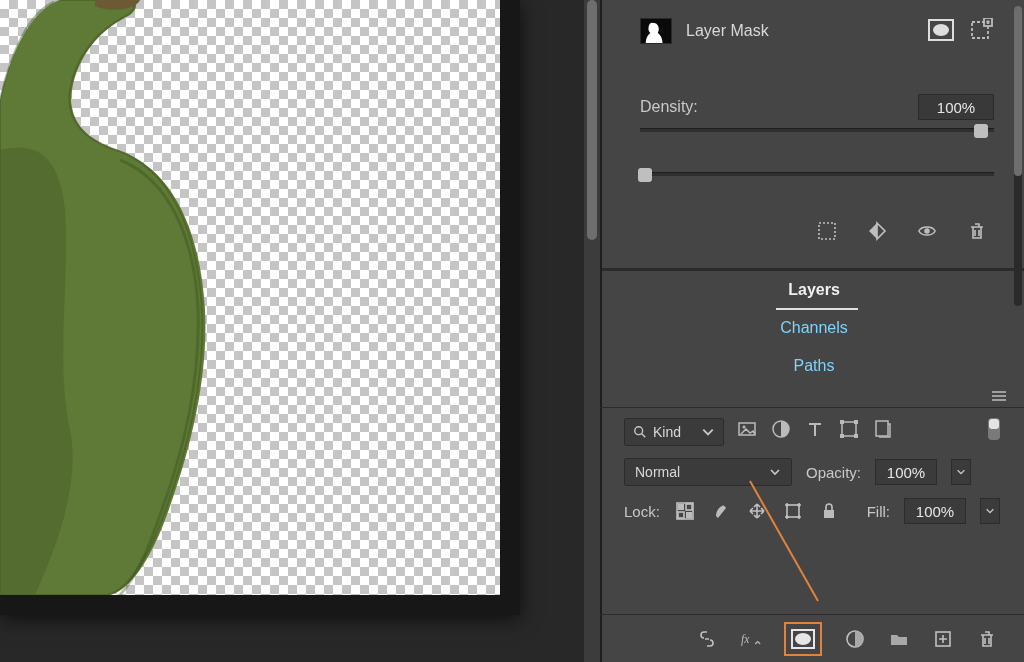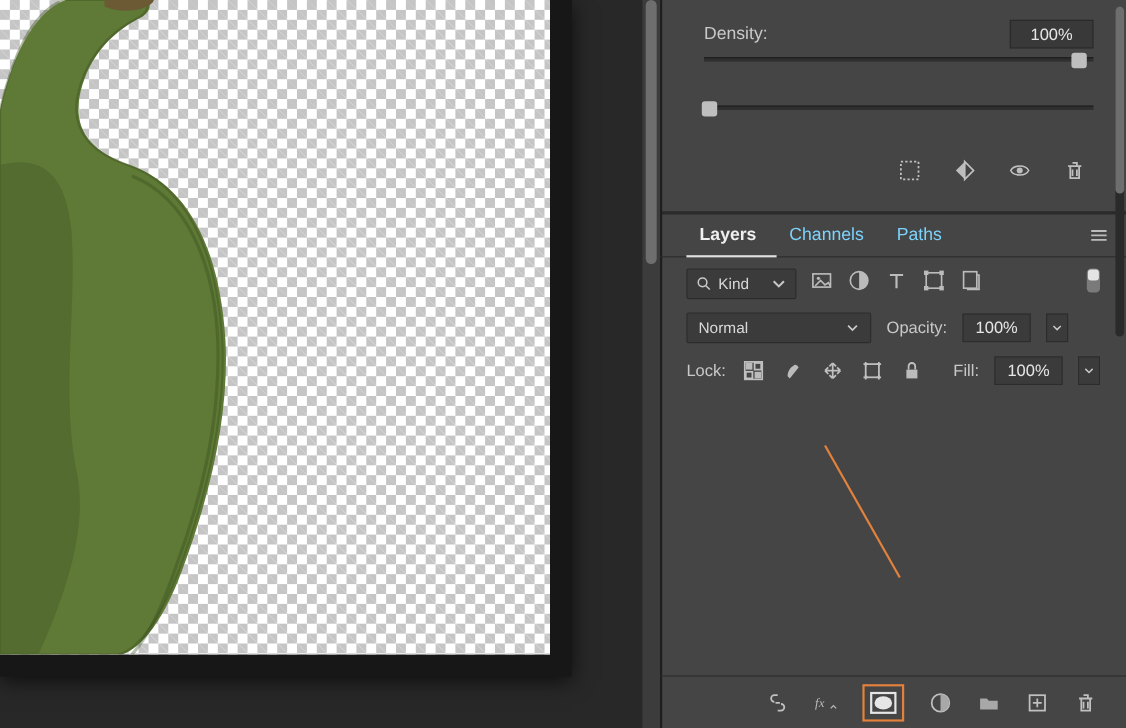--- a/index.html
+++ b/index.html
@@ -113,20 +113,21 @@
 
   .panel-sep{ height:3px; background:#2b2b2b;}
 
   
   .layers{
     flex:1; padding:0; display:flex; flex-direction:column; position:relative;
   }
   .tabs{
     display:flex; align-items:center; gap:0; padding:0 14px 0 24px;
     border-bottom:1px solid #2b2b2b;
+    flex-direction:column;
   }
   .tab{
     padding:10px 18px 10px 12px; color:#7dd3fc; font-size:16px; position:relative;
   }
   .tab.active{ color:#f0f0f0; font-weight:600;}
   .tab.active::after{
     content:""; position:absolute; left:0; right:0; bottom:-1px; height:2px; background:#e0e0e0;
   }
   .tabs .menu{ margin-left:auto; }
 
@@ -221,20 +222,38 @@
     <div class="vscroll-thumb"></div>
   </div>
 </div>
 
 <div class="panels">
   <div class="right-scroll">
       <div class="th"></div>
     </div>
 
   <div class="props">
+    <div class="lm-header">
+      <div class="lm-thumb">
+        <svg viewBox="0 0 32 26">
+            <path d="M12 4 C17 4 19 7 19 11 C19 13 18 14 18 15 C21 17 23 21 23 26 L5 26 C5 21 7 17 10 15 C9 14 8 13 8 11 C8 7 9 4 12 4 Z" fill="#fff"></path>
+          </svg>
+      </div>
+      <div class="lm-title">Layer Mask</div>
+      <div class="lm-btns">
+        <div class="lm-thumb-ic"></div>
+        <div class="lm-vec-ic">
+          <svg viewBox="0 0 24 24">
+              <rect x="2" y="4" width="16" height="16" fill="none" stroke="#bbb" stroke-width="1.8" stroke-dasharray="3 2"></rect>
+              <rect x="14" y="0" width="8" height="8" fill="none" stroke="#bbb" stroke-width="1.8"></rect>
+              <rect x="16.5" y="2.5" width="3" height="3" fill="#bbb"></rect>
+            </svg>
+        </div>
+      </div>
+    </div>
 
     <div class="ctrl">
       <div class="ctrl-row">
         <div class="ctrl-label">Density:</div>
         <div class="ctrl-val">100%</div>
       </div>
       <div class="slider-track">
         <div class="slider-thumb" style="left:calc(100% - 20px);"></div>
       </div>
     </div>

